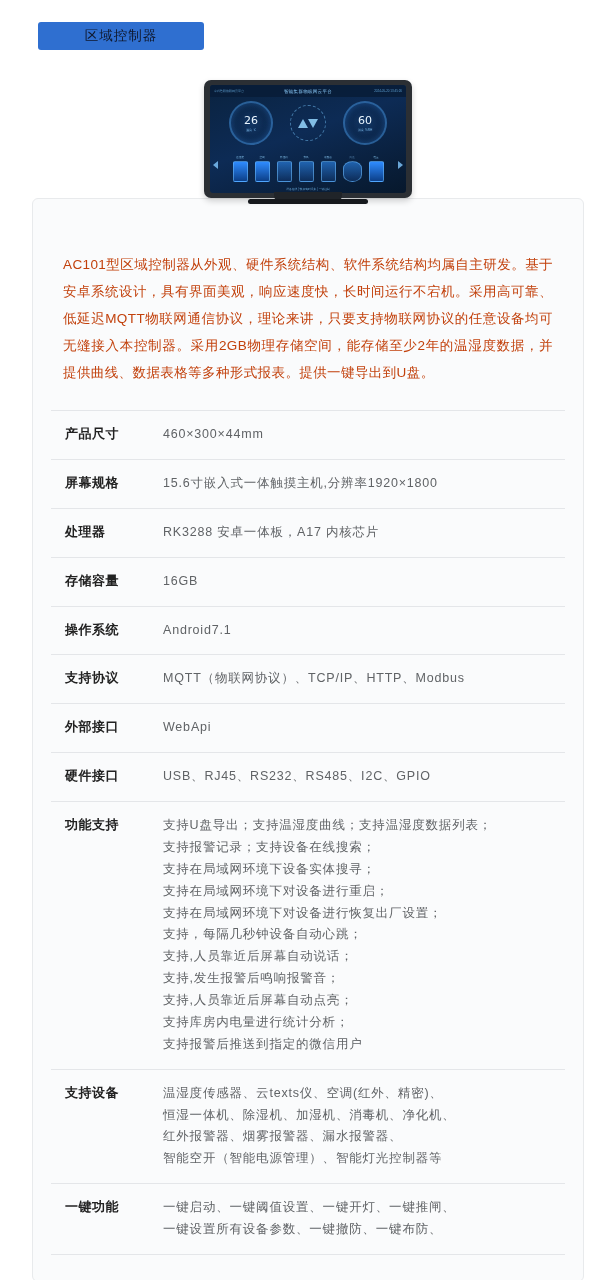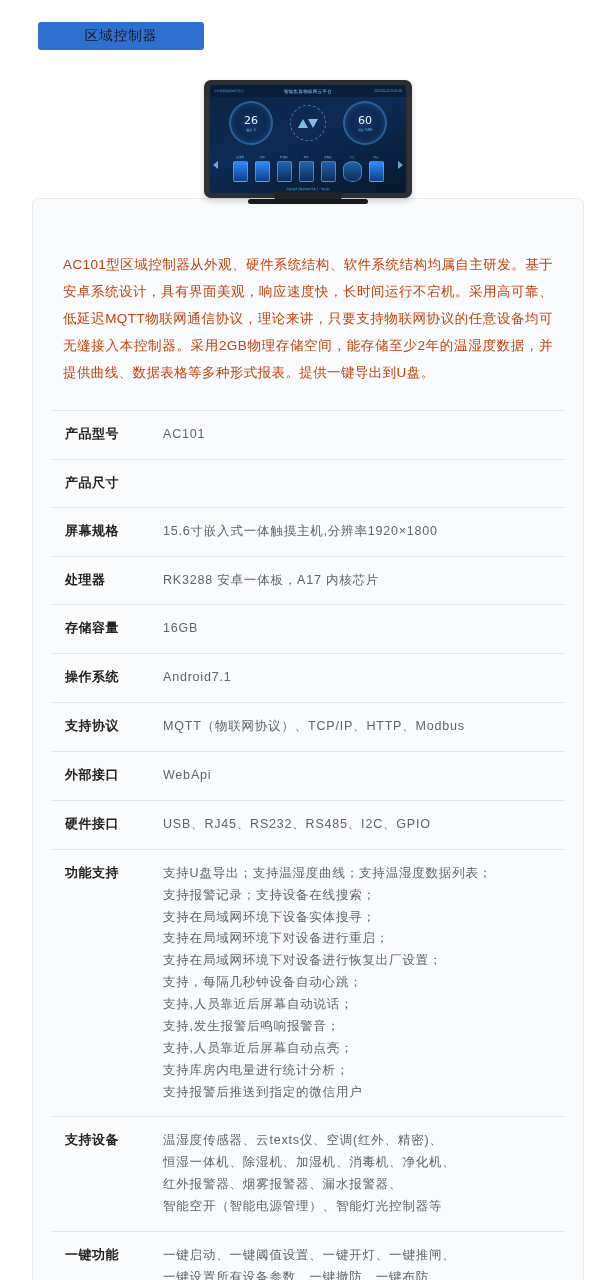--- a/index.html
+++ b/index.html
@@ -304,29 +304,26 @@
   <div class="title-tag">
     <span>区域控制器</span>
   </div>
 
   <div class="card">
     <div class="intro">AC101型区域控制器从外观、硬件系统结构、软件系统结构均属自主研发。基于安卓系统设计，具有界面美观，响应速度快，长时间运行不宕机。采用高可靠、低延迟MQTT物联网通信协议，理论来讲，只要支持物联网协议的任意设备均可无缝接入本控制器。采用2GB物理存储空间，能存储至少2年的温湿度数据，并提供曲线、数据表格等多种形式报表。提供一键导出到U盘。</div>
     <div class="intro-sep"></div>
 
     <div class="spec">
 
-      <div class="spec-row">
-        <div class="spec-key">产品型号</div>
-        <div class="spec-val">
-          <span class="line">AC101</span>
-        </div>
-      </div>
 
       <div class="spec-row">
         <div class="spec-key">产品尺寸</div>
+        <div class="spec-val">
+          <span class="line">460×300×44mm</span>
+        </div>
       </div>
 
       <div class="spec-row">
         <div class="spec-key">屏幕规格</div>
         <div class="spec-val">
           <span class="line">15.6寸嵌入式一体触摸主机,分辨率1920×1800</span>
         </div>
       </div>
 
       <div class="spec-row">

